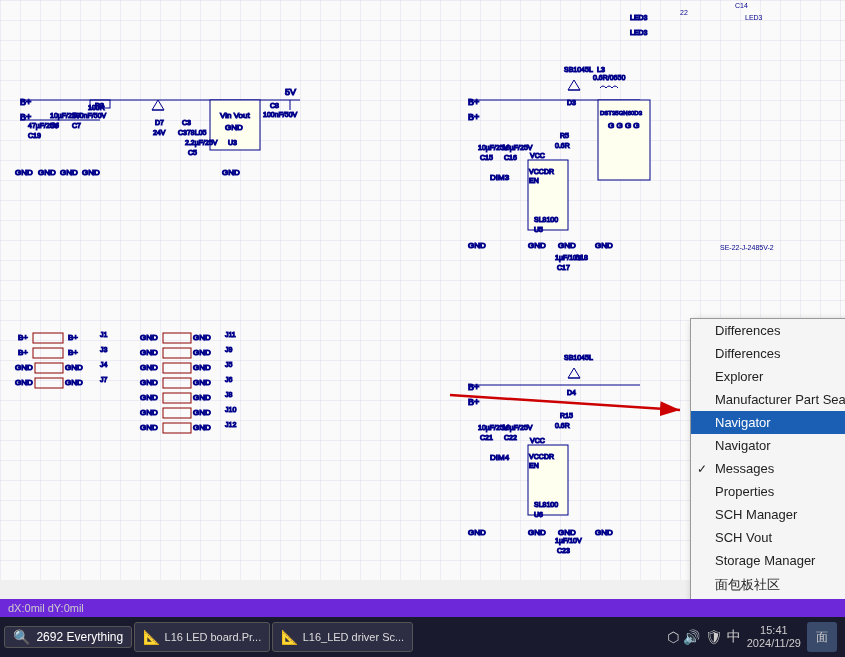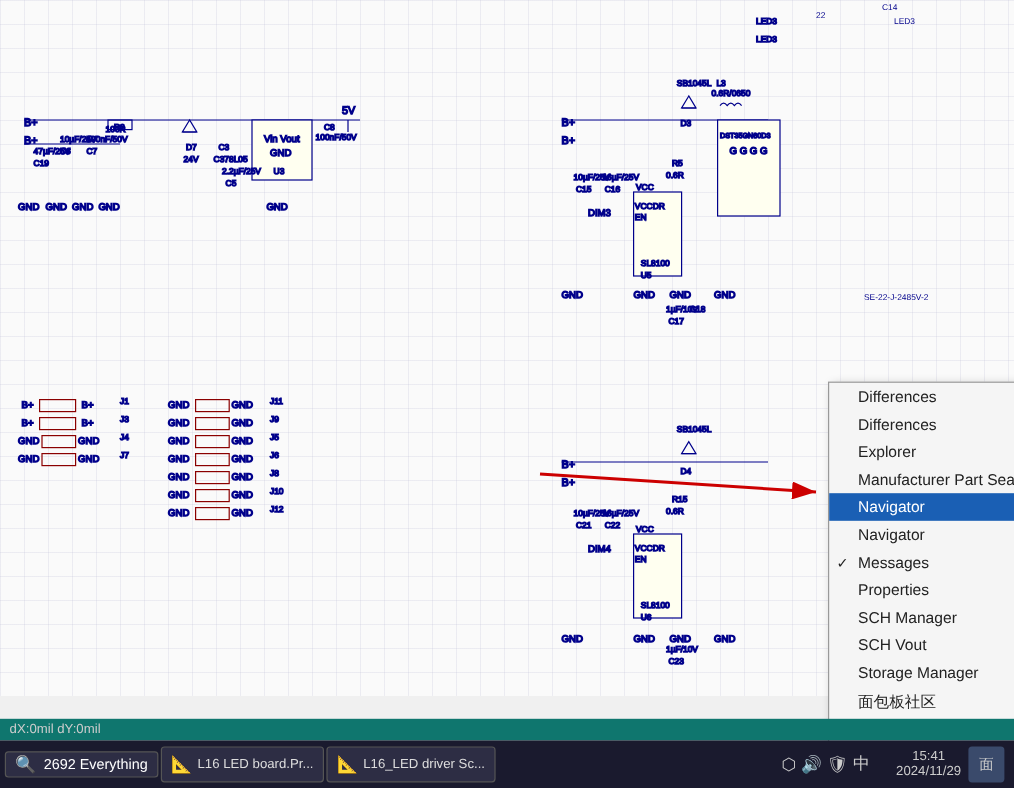--- a/index.html
+++ b/index.html
@@ -134,42 +134,41 @@
       font-size: 14px;
     }
 
     .clock {
       display: flex;
       flex-direction: column;
       align-items: center;
       font-size: 11px;
       color: #ccc;
       line-height: 1.2;
-      margin-left: 16px;
     }
 
     .corner-btn {
       width: 30px;
       height: 30px;
       display: flex;
       align-items: center;
       justify-content: center;
       background: #3a4a6b;
       border-radius: 3px;
       cursor: pointer;
       font-size: 12px;
     }
 
     
     #status-bar {
       position: absolute;
       bottom: 40px; left: 0;
       width: 845px;
       height: 18px;
-      background: #0f766e;
+      background: #6d28d9;
       display: flex;
       align-items: center;
       padding: 0 8px;
       color: #ccc;
       font-size: 11px;
       z-index: 150;
     }
 
     
     .sch-svg {

